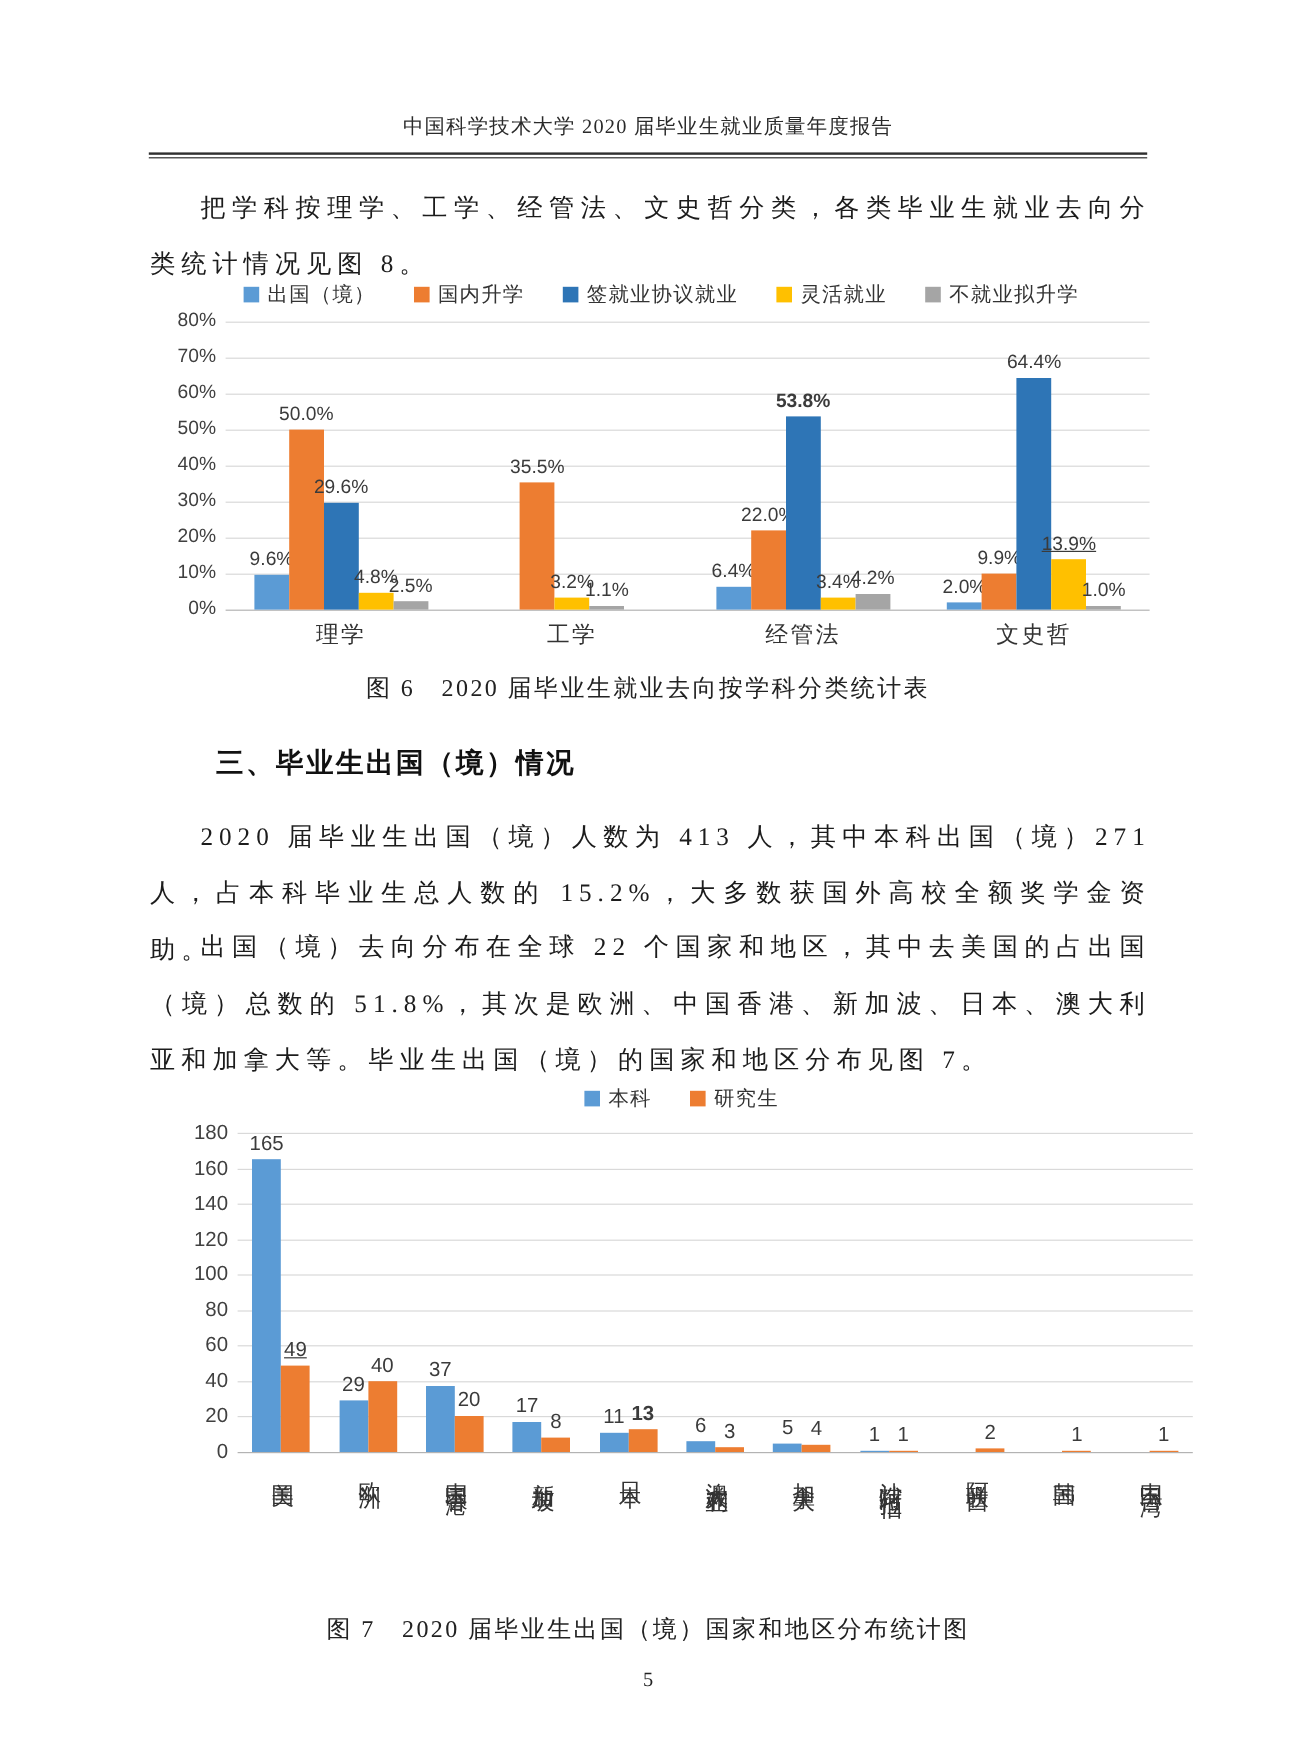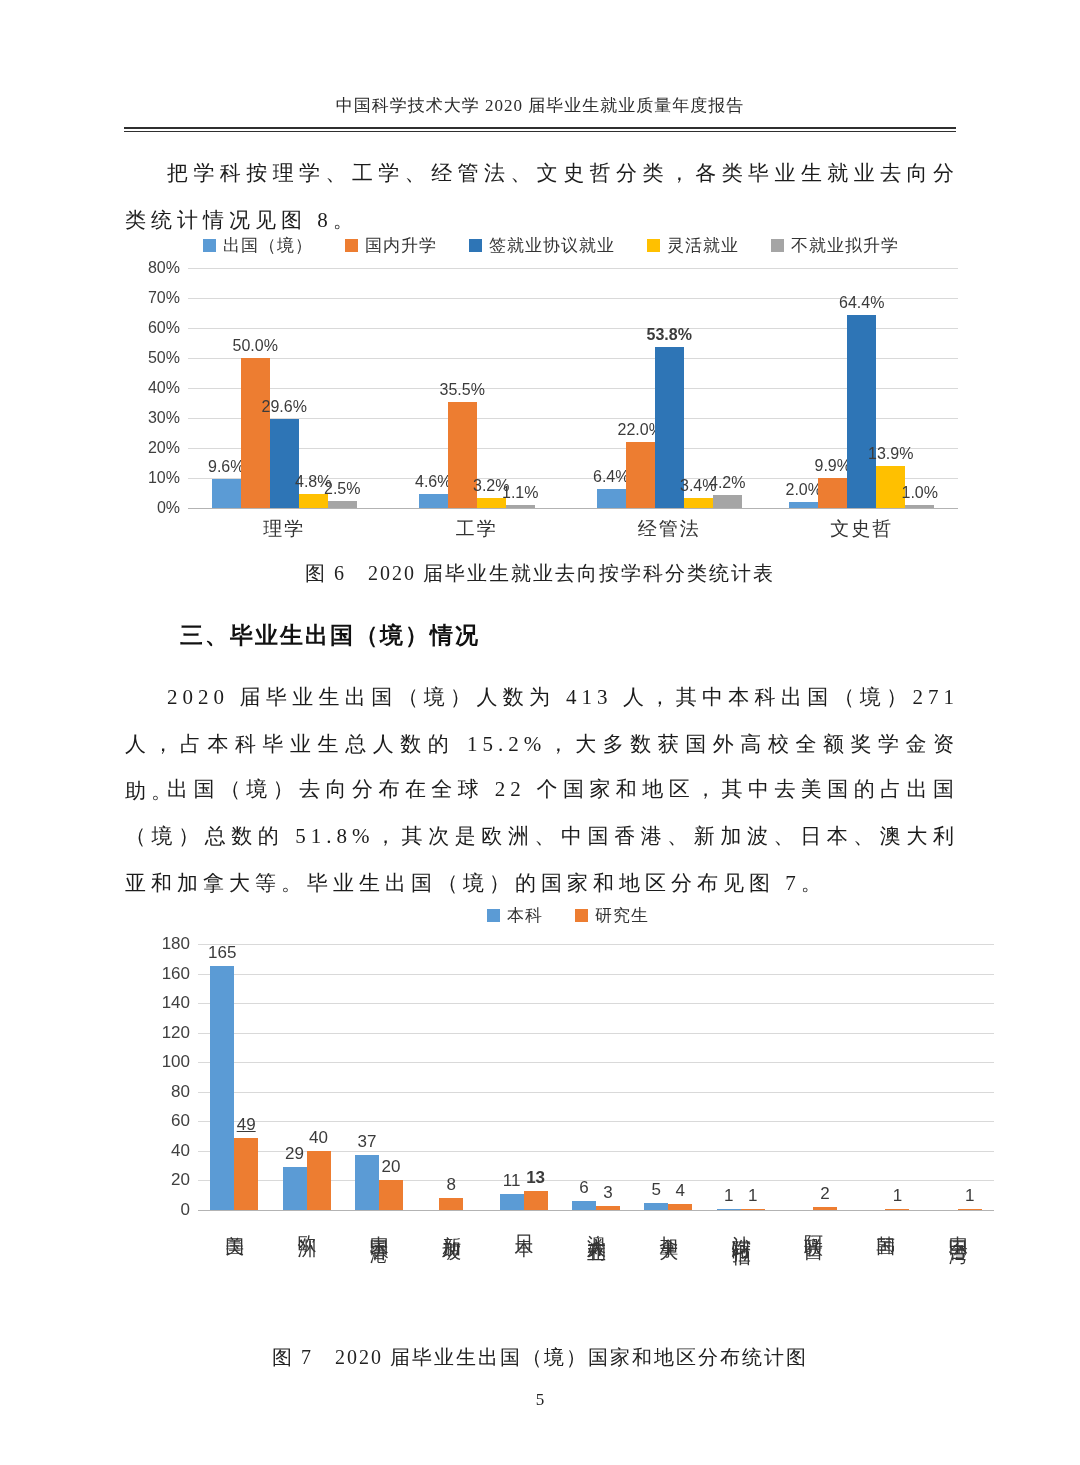--- a/index.html
+++ b/index.html
@@ -161,24 +161,20 @@
                 <div class="bar" style="height: 14.4px; background: rgb(255, 192, 0);"></div>
                 <span class="bar-label" style="bottom: 17.4px;">4.8%</span>
               </div>
               <div class="slot" style="width: 29px;">
                 <div class="bar" style="height: 7.5px; background: rgb(165, 165, 165);"></div>
                 <span class="bar-label" style="bottom: 10.5px;">2.5%</span>
               </div>
             </div>
             <div class="group">
               <div class="slot" style="width: 29px;">
-                <div class="bar" style="height: 13.8px; background: rgb(91, 155, 213);"></div>
-                <span class="bar-label" style="bottom: 16.8px;">4.6%</span>
-              </div>
-              <div class="slot" style="width: 29px;">
                 <div class="bar" style="height: 106.5px; background: rgb(237, 125, 49);"></div>
                 <span class="bar-label" style="bottom: 109.5px;">35.5%</span>
               </div>
               <div class="slot" style="width: 29px;">
                 <div class="bar" style="height: 9.6px; background: rgb(255, 192, 0);"></div>
                 <span class="bar-label" style="bottom: 12.6px;">3.2%</span>
               </div>
               <div class="slot" style="width: 29px;">
                 <div class="bar" style="height: 3.3px; background: rgb(165, 165, 165);"></div>
                 <span class="bar-label" style="bottom: 6.3px;">1.1%</span>
@@ -214,21 +210,21 @@
               <div class="slot" style="width: 29px;">
                 <div class="bar" style="height: 29.7px; background: rgb(237, 125, 49);"></div>
                 <span class="bar-label" style="bottom: 32.7px;">9.9%</span>
               </div>
               <div class="slot" style="width: 29px;">
                 <div class="bar" style="height: 193.2px; background: rgb(46, 117, 182);"></div>
                 <span class="bar-label" style="bottom: 196.2px;">64.4%</span>
               </div>
               <div class="slot" style="width: 29px;">
                 <div class="bar" style="height: 41.7px; background: rgb(255, 192, 0);"></div>
-                <span class="bar-label" style="bottom: 44.7px;">13.9%</span>
+                <span class="bar-label" style="bottom: 44.7px; text-decoration: underline;">13.9%</span>
               </div>
               <div class="slot" style="width: 29px;">
                 <div class="bar" style="height: 3px; background: rgb(165, 165, 165);"></div>
                 <span class="bar-label" style="bottom: 6px;">1.0%</span>
               </div>
             </div>
           </div>
       </div>
     </div>
     <div class="xaxis">
@@ -318,20 +314,24 @@
                 <div class="bar" style="height: 54.6778px; background: rgb(91, 155, 213);"></div>
                 <span class="bar-label" style="bottom: 57.6778px;">37</span>
               </div>
               <div class="slot" style="width: 24px;">
                 <div class="bar" style="height: 29.5556px; background: rgb(237, 125, 49);"></div>
                 <span class="bar-label" style="bottom: 32.5556px;">20</span>
               </div>
             </div>
             <div class="group">
               <div class="slot" style="width: 24px;">
+                <div class="bar" style="height: 25.1222px; background: rgb(91, 155, 213);"></div>
+                <span class="bar-label" style="bottom: 28.1222px;">17</span>
+              </div>
+              <div class="slot" style="width: 24px;">
                 <div class="bar" style="height: 11.8222px; background: rgb(237, 125, 49);"></div>
                 <span class="bar-label" style="bottom: 14.8222px;">8</span>
               </div>
             </div>
             <div class="group">
               <div class="slot" style="width: 24px;">
                 <div class="bar" style="height: 16.2556px; background: rgb(91, 155, 213);"></div>
                 <span class="bar-label" style="bottom: 19.2556px; margin-top: 20px;">11</span>
               </div>
               <div class="slot" style="width: 24px;">

